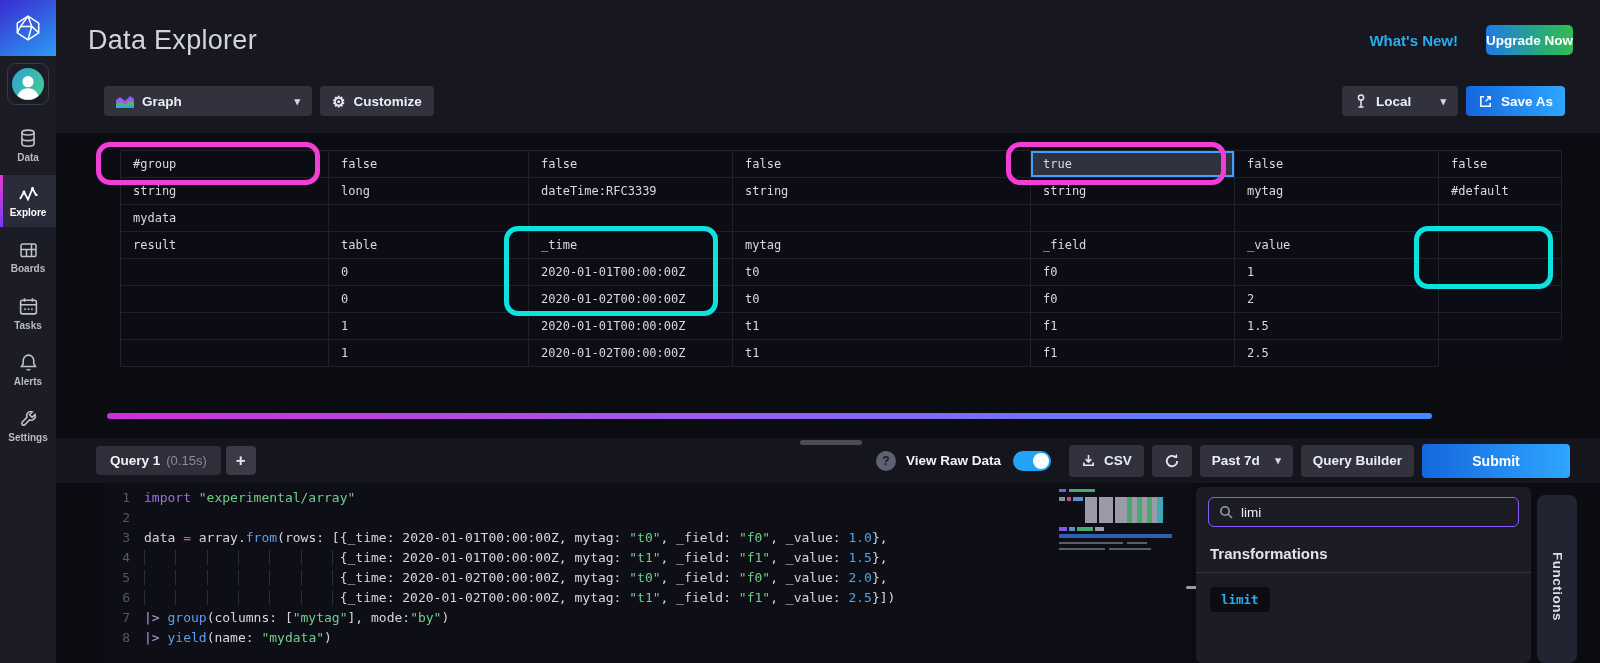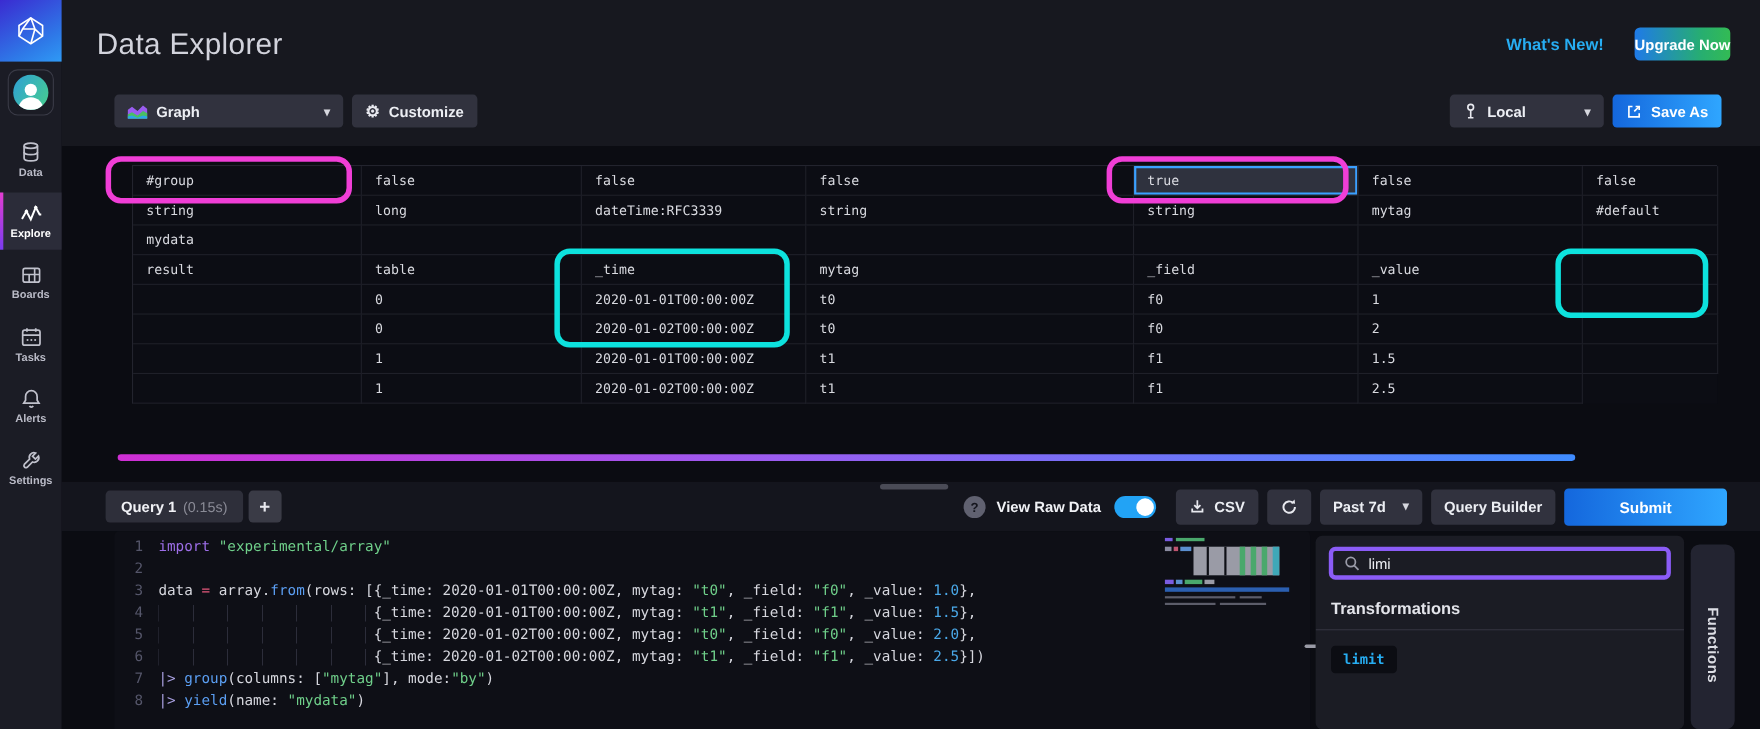--- a/index.html
+++ b/index.html
@@ -27,21 +27,21 @@
   .page-title { font-size:27px; font-weight:400; color:#d2d3dc; letter-spacing:.3px; }
   .title-right { margin-left:auto; display:flex; align-items:center; gap:28px; }
   .whats-new { color:#27adf2; font-weight:bold; font-size:15px; cursor:pointer; }
   .upgrade-btn { height:30px; padding:0 0; border:none; border-radius:5px; color:#ffffff; font-weight:bold; font-size:13.5px; background:linear-gradient(90deg,#1f7ae8 0%,#27ae70 70%,#33bb54 100%); cursor:pointer; }
   .toolbar-row { display:flex; align-items:center; padding:6px 35px 0 48px; }
   .btn { height:30px; background:#31323e; border:none; border-radius:4px; color:#eceef3; font-weight:bold; font-size:13.5px; display:inline-flex; align-items:center; gap:8px; padding:0 12px; cursor:pointer; font-family:"Liberation Sans",sans-serif; }
   .graph-dd { width:208px; }
   .graph-dd .caret { margin-left:auto; }
   .caret { font-size:11px; color:#d6d7de; }
   .toolbar-right { margin-left:auto; display:flex; align-items:center; gap:8px; }
-  .local-dd { width:140px; }
+  .local-dd { width:116px; }
   .local-dd .caret { margin-left:auto; }
   .blue-btn { background:linear-gradient(90deg,#1467dd,#2fa6ff); color:#fff; }
   .gear-glyph { font-size:15px; line-height:1; color:#e8e9ef; }
 
   
   .table-band { position:absolute; left:56px; top:133px; width:1544px; height:305px; background:#0b0c12; }
   .raw-table { position:absolute; left:48px; top:17px; width:1441px; display:grid; grid-template-columns:208px 200px 204px 298px 204px 204px 123px; grid-auto-rows:27px; border-top:1px solid #23242e; border-left:1px solid #23242e; background:#0c0d14;margin-left:16px; }
   .cell { border-right:1px solid #1f2029; border-bottom:1px solid #1f2029; display:flex; align-items:center; padding-left:12px; font-family:"DejaVu Sans Mono",monospace; font-size:12px; color:#d9dae0; white-space:nowrap; overflow:hidden; }
   .cell.selected { background:#2f323e; box-shadow:inset 0 0 0 2px #3ba0ff; }
   .gradient-bar { position:absolute; left:51px; top:280px; width:1325px; height:6px; border-radius:3px; background:linear-gradient(90deg,#cf2fd4 0%,#9b5cf0 45%,#3f8cff 100%); }
@@ -82,21 +82,21 @@
   .tok-fn    { color:#5b9ef2; }
   .tok-str   { color:#6fcf8a; }
   .tok-num   { color:#4aa8e8; }
   .tok-op    { color:#e0567a; }
   .tok-indent { background:repeating-linear-gradient(to right,#2c2d3a 0,#2c2d3a 1px,transparent 1px,transparent 4ch); }
   .minimap { position:absolute; left:953px; top:4px; }
   .resize-dash { position:absolute; left:1130px; top:103px; width:14px; height:3px; border-radius:2px; background:#9a9ba6; }
 
   
   .fn-panel { position:absolute; left:1140px; top:4px; width:335px; height:176px; background:#1b1c24; border-radius:6px; overflow:hidden; }
-  .fn-search { margin:10px 12px 0 12px; height:30px; border:4px solid #8b5cf6; border-radius:6px; display:flex; align-items:center; padding:0 10px; gap:8px; background:#1b1c24; }
+  .fn-search { margin:10px 12px 0 12px; height:30px; border:1px solid #8b5cf6; border-radius:6px; display:flex; align-items:center; padding:0 10px; gap:8px; background:#1b1c24; }
   .fn-search input { flex:1; background:transparent; border:none; outline:none; color:#eceef3; font-size:13.5px; font-family:"Liberation Sans",sans-serif; }
   .fn-heading { padding:18px 14px 10px 14px; font-size:15px; font-weight:bold; color:#e3e4ea; }
   .fn-divider { height:1px; background:#33343f; }
   .fn-chip { display:inline-block; margin:14px 0 0 14px; background:#0c0d13; color:#27adf2; font-family:"DejaVu Sans Mono",monospace; font-size:12.5px; font-weight:bold; padding:5px 11px; border-radius:4px; cursor:pointer; }
   .fn-tab { position:absolute; left:1481px; top:12px; width:40px; height:168px; background:#232431; border-radius:8px; display:flex; align-items:center; justify-content:center; cursor:pointer; }
   .fn-tab span { writing-mode:vertical-rl; font-size:13.5px; font-weight:bold; color:#dcdde4; letter-spacing:.5px; padding-top:14px; }
 
   svg.icon { display:block; }
 </style>
 </head>

